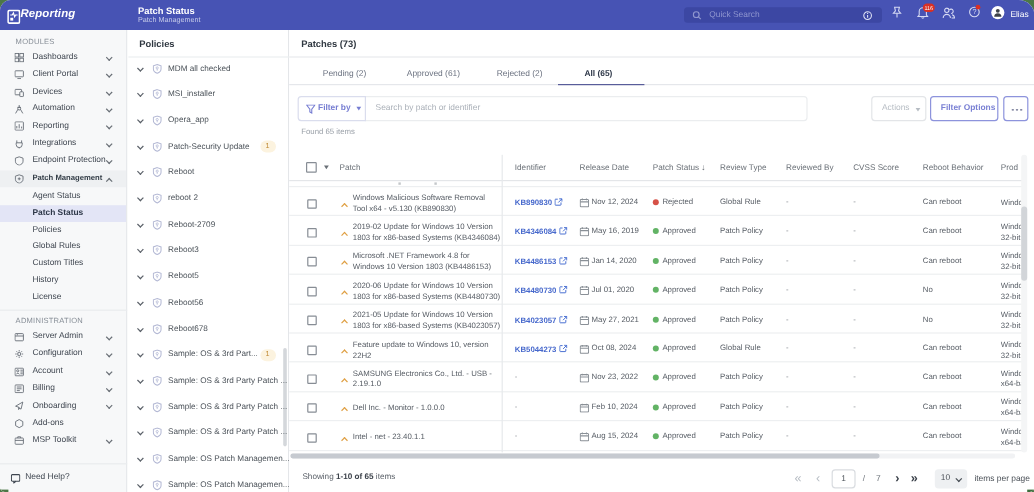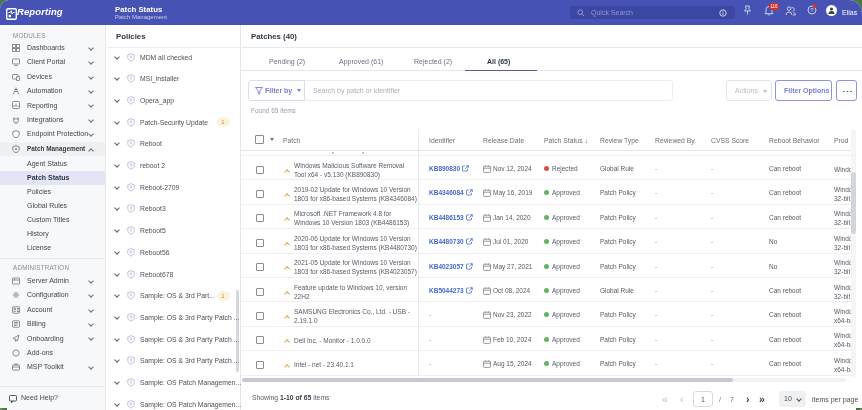--- a/index.html
+++ b/index.html
@@ -454,21 +454,21 @@
         <svg class="sh" width="8" height="10" viewBox="0 0 8 10">
           <path d="M4 0.7 l3.2 1.1 v2.7 c0 2 -1.6 3 -3.2 3.6 c-1.6 -0.6 -3.2 -1.6 -3.2 -3.6 v-2.7 z" fill="none" stroke="#b3b8d4" stroke-width="0.85"></path>
           <circle cx="4" cy="3.6" r="0.9" fill="none" stroke="#b3b8d4" stroke-width="0.65"></circle>
           <path d="M4 4.5 v1.4" stroke="#b3b8d4" stroke-width="0.65"></path>
         </svg>
         <span class="lb">Sample: OS Patch Managemen...</span>
       </div>
     </div>
 
   <div id="main">
-    <div id="ptitle">Patches (40)</div>
+    <div id="ptitle">Patches (73)</div>
     <div class="hr1"></div>
     <div id="tabs">
       <div class="tab" style="left:28px;">Pending (2)</div>
       <div class="tab" style="left:98px;">Approved (61)</div>
       <div class="tab" style="left:173px;">Rejected (2)</div>
       <div class="tab active" style="left:246px;">All (65)</div>
       <div id="tabline"></div>
     </div>
     <div id="filterbtn">
       <svg style="position:absolute;left:6px;top:6px;" width="8" height="8" viewBox="0 0 8 8">

